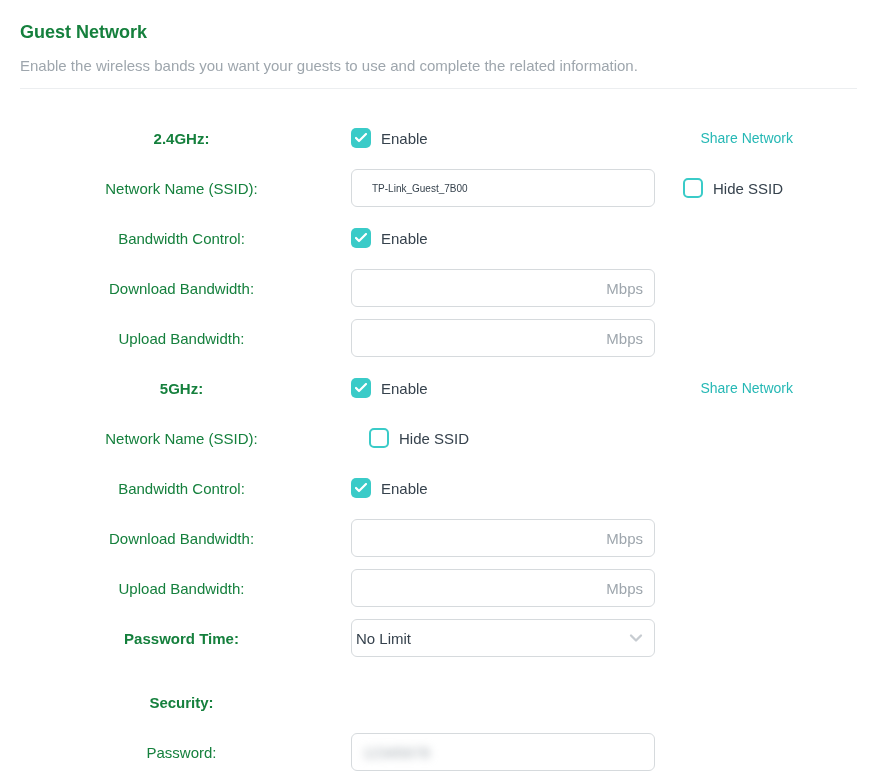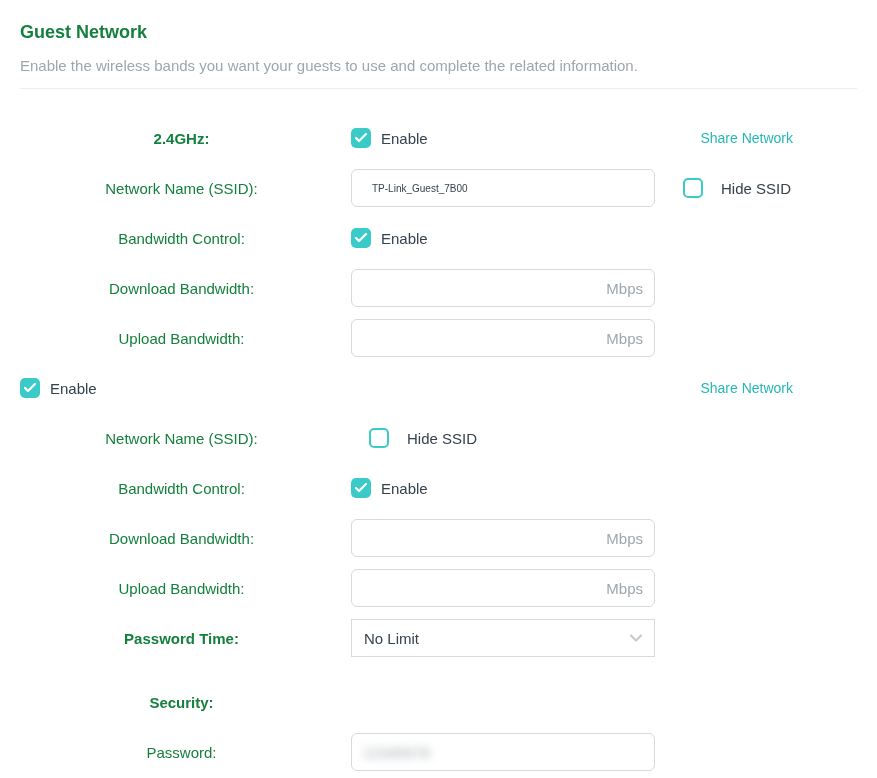--- a/index.html
+++ b/index.html
@@ -14,24 +14,24 @@
     .checkbox { width: 20px; height: 20px; border-radius: 5px; display: inline-flex; align-items: center; justify-content: center; cursor: pointer; flex-shrink: 0; }
     .checkbox.checked { background: #3acbc8; }
     .checkbox.checked svg { display: block; }
     .checkbox.unchecked { background: #fff; border: 2px solid #3acbc8; }
     .cb-text { color: #36424d; font-size: 15px; }
     .txt-input { width: 304px; height: 38px; border: 1px solid #d6dadd; border-radius: 6px; padding: 0 20px; font-size: 10px; color: #36424d; outline: none; background: #fff; }
     .txt-input.unitbox { padding-right: 58px; }
     .unit-wrap { position: relative; width: 304px; }
     .unit { position: absolute; right: 12px; top: 0; height: 38px; display: flex; align-items: center; color: #9ea6ad; font-size: 15px; pointer-events: none; }
     .select-wrap { position: relative; width: 304px; }
-    .select { width: 304px; height: 38px; border: 1px solid #d6dadd; border-radius: 0; padding: 0 40px 0 12px; font-size: 15px; color: #36424d; background: #fff; cursor: pointer; display: flex; align-items: center; }
+    .select { width: 304px; height: 38px; border: 1px solid #d6dadd; border-radius: 6px; padding: 0 40px 0 4px; font-size: 15px; color: #36424d; background: #fff; cursor: pointer; display: flex; align-items: center; }
     .chevron { position: absolute; right: 12px; top: 50%; transform: translateY(-50%); pointer-events: none; }
     .right-link { color: #26b8b5; font-size: 14px; cursor: pointer; margin-left: auto; margin-right: 64px; }
-    .right-cb-group { display: flex; align-items: center; gap: 18px; margin-left: 18px; }
+    .right-cb-group { display: flex; align-items: center; gap: 10px; margin-left: 18px; }
     .blurred { filter: blur(4px); color: #9ea6ad; user-select: none; }
   </style>
 </head>
 <body>
 
 <div class="title">Guest Network</div>
 <div class="subtitle">Enable the wireless bands you want your guests to use and complete the related information.</div>
 <hr class="hr">
 
 <div class="row">
@@ -86,20 +86,21 @@
   <div class="label">Upload Bandwidth:</div>
   <div class="control">
     <div class="unit-wrap">
       <input class="txt-input unitbox" type="text" value="" style="">
       <span class="unit">Mbps</span>
     </div>
   </div>
 </div>
 
 <div class="row">
+  <div class="label bold">5GHz:</div>
   <div class="control">
     <span class="checkbox checked">
       <svg width="12" height="10" viewBox="0 0 12 10">
           <path d="M1 5 L4 8 L11 1" stroke="#fff" stroke-width="2.2" fill="none" stroke-linecap="round" stroke-linejoin="round"></path>
         </svg>
     </span>
     <span class="cb-text">Enable</span>
     <a class="right-link">Share Network</a>
   </div>
 </div>

